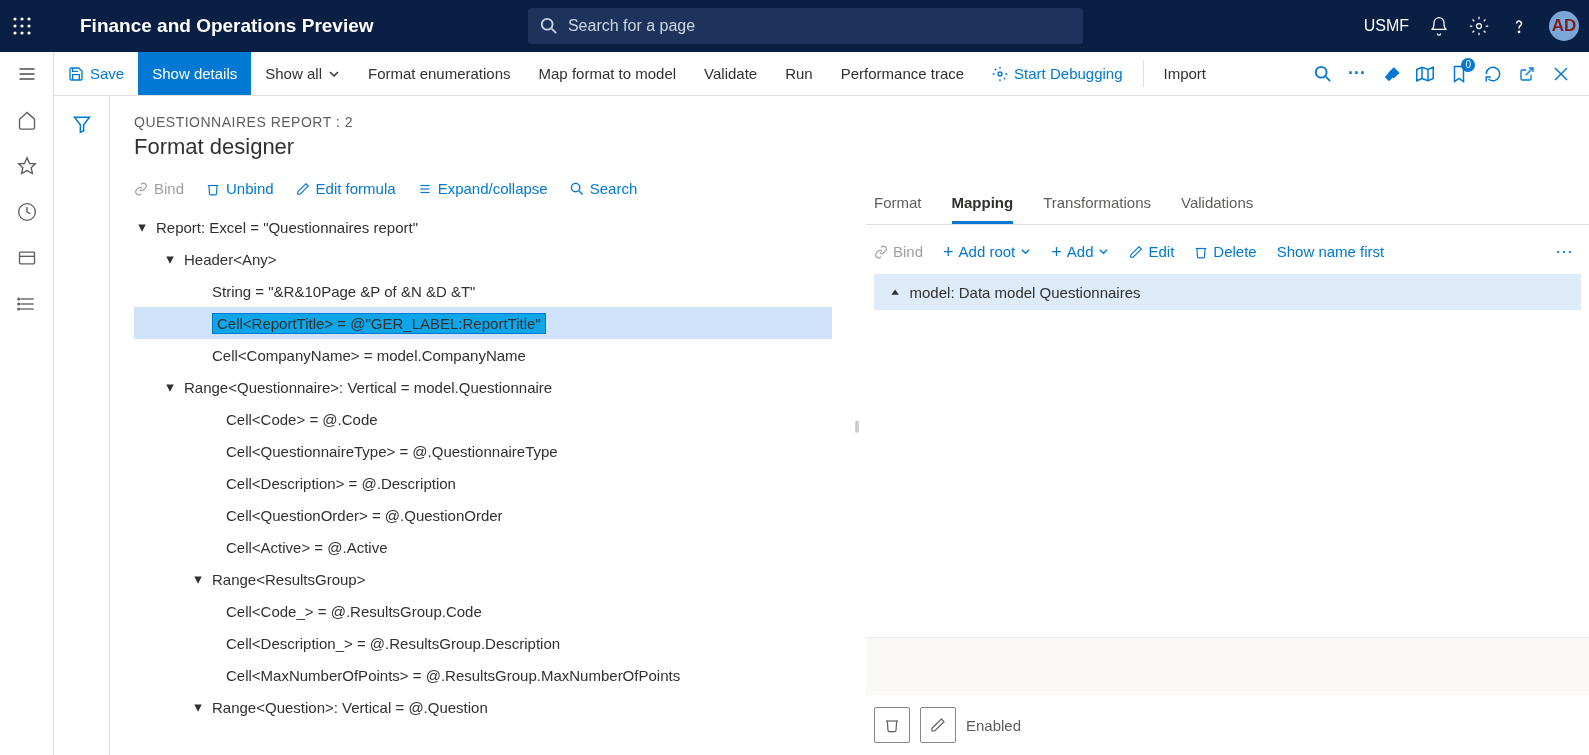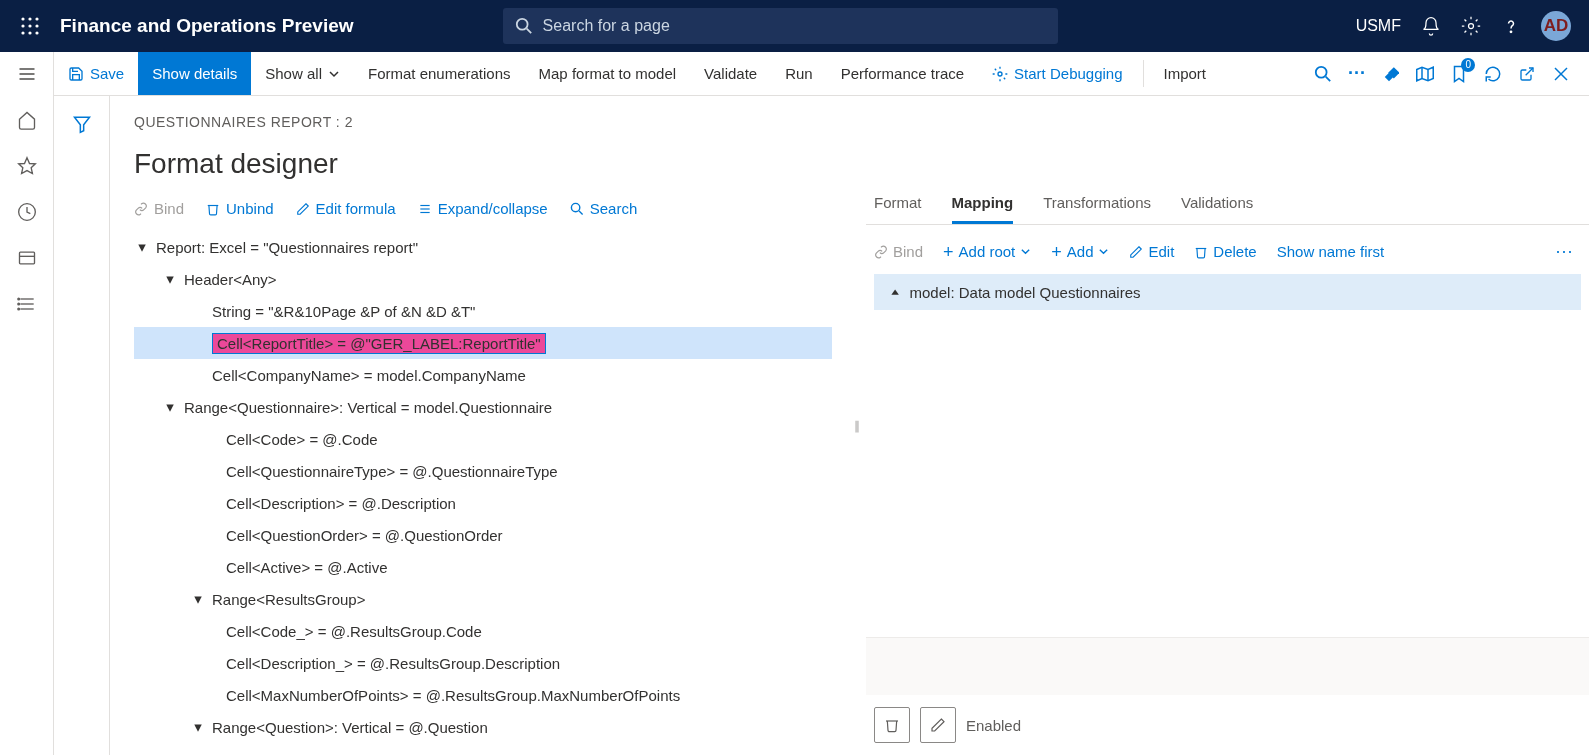--- a/index.html
+++ b/index.html
@@ -1,19 +1,19 @@
 <!DOCTYPE html>
 <html><head>
 <meta charset="utf-8">
 <style>
   * { box-sizing: border-box; margin: 0; padding: 0; font-family: "Segoe UI", Arial, sans-serif; }
   body { width: 1589px; height: 755px; overflow: hidden; background: #fff; color: #323130; }
   
   
-  .topbar { height: 52px; background: #0a1f44; color: #fff; display: flex; align-items: center; padding: 0 10px; }
+  .topbar { height: 52px; background: #0a1f44; color: #fff; display: flex; align-items: center; padding: 0 2px; gap: 28px; }
   .topbar .waffle { width: 40px; display:flex; justify-content:center; }
   .topbar .brand { font-size: 19px; font-weight: 600; margin-left: 10px; }
   .topbar .search-wrap { margin-left: auto; margin-right: auto; position: relative; }
   .topbar .search-wrap .search-box { width: 555px; height: 36px; background: #1e335b; border: none; border-radius: 3px; color: #cbd6e2; font-size: 16px; padding: 0 12px 0 40px; }
   .topbar .search-wrap .search-box::placeholder { color: #cbd6e2; }
   .topbar .search-wrap svg { position: absolute; left: 12px; top: 9px; }
   .topbar .right { display: flex; align-items: center; gap: 20px; margin-left: auto; padding-right: 8px;}
   .topbar .right .entity { font-size: 16px; font-weight: 400; }
   .topbar .right .icon { width: 20px; height:20px; display:flex; align-items:center; justify-content:center; cursor:pointer; }
   .topbar .right .avatar { width: 30px; height:30px; border-radius:50%; background:#7ba7d7; color:#7f1d1d; display:flex; align-items:center; justify-content:center; font-size:17px; font-weight:700; }
@@ -38,34 +38,34 @@
   .main { position:absolute; left:54px; right:0; top:96px; bottom:0; display:flex; }
   .main-left { position:relative; width:56px; border-right:1px solid #e1dfdd; display:flex; justify-content:center; padding-top:18px;}
   .main-left .funnel { color:#0078d4; cursor:pointer;}
   
   .content { flex:1; display:flex; }
   
   
   .tree-panel { width:738px; display:flex; flex-direction:column; border-right: none; position:relative;}
   .tree-panel .hdr { padding: 18px 24px 6px 24px; }
   .tree-panel .hdr .crumb { font-size:14px; color:#605e5c; letter-spacing:0.5px; }
-  .tree-panel .hdr h1 { font-size:28px; font-weight:400; color:#323130; margin-top:18px;}
+  .tree-panel .hdr h1 { font-size:22px; font-weight:400; color:#323130; margin-top:4px;}
   .tree-panel .toolbar { display:flex; gap:22px; padding:14px 24px 10px 24px; align-items:center; font-size:15px;}
   .tree-panel .toolbar .btn { display:flex; align-items:center; gap:6px; color:#0078d4; cursor:pointer;}
   .tree-panel .toolbar .btn.disabled { color:#a19f9d; cursor:default;}
   
   .tree-scroll { flex:1; overflow-y:auto; position:relative;}
   .tree-scroll::-webkit-scrollbar { width:10px; }
   .tree-scroll::-webkit-scrollbar-thumb { background:#c8c6c4; border-radius:5px;}
   .tree-scroll::-webkit-scrollbar-track { background:transparent;}
   .tree { padding: 4px 16px 20px 24px; font-size:15px; color:#323130;}
   .tree .row { display:flex; align-items:center; height:32px; white-space:nowrap; cursor:pointer; padding-right:8px;}
   .tree .row .caret { width:16px; display:inline-flex; justify-content:center; margin-right:6px; color:#323130;}
   .tree .row.selected { background:#cfe4fb; }
-  .tree .row.selected .node-text { border:1px solid #0078d4; padding:1px 4px; background:#ec4899;}
+  .tree .row.selected .node-text { border:1px solid #0078d4; padding:1px 4px; background:#0ea5e9;}
   .tree .indent-0 { padding-left: 0px; }
   .tree .indent-1 { padding-left: 28px; }
   .tree .indent-2 { padding-left: 56px; }
   .tree .indent-3 { padding-left: 70px; }
   
   
   .splitter { width:18px; display:flex; align-items:center; justify-content:center; cursor:col-resize; color:#a19f9d; font-size:12px;}
   
   
   .map-panel { flex:1; display:flex; flex-direction:column; padding-top:92px;}

